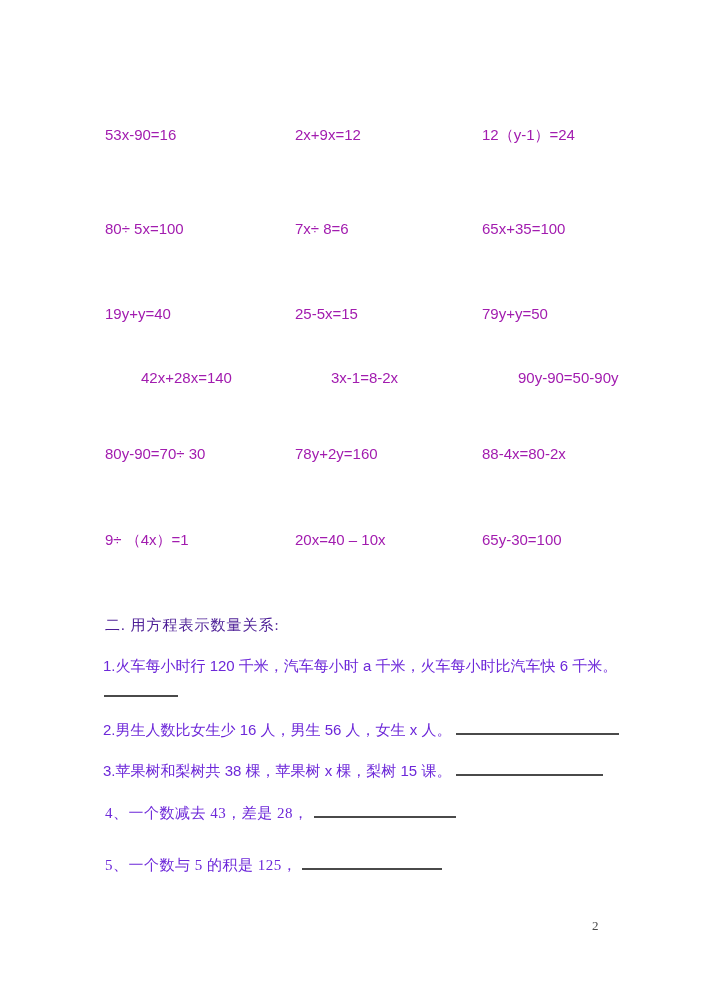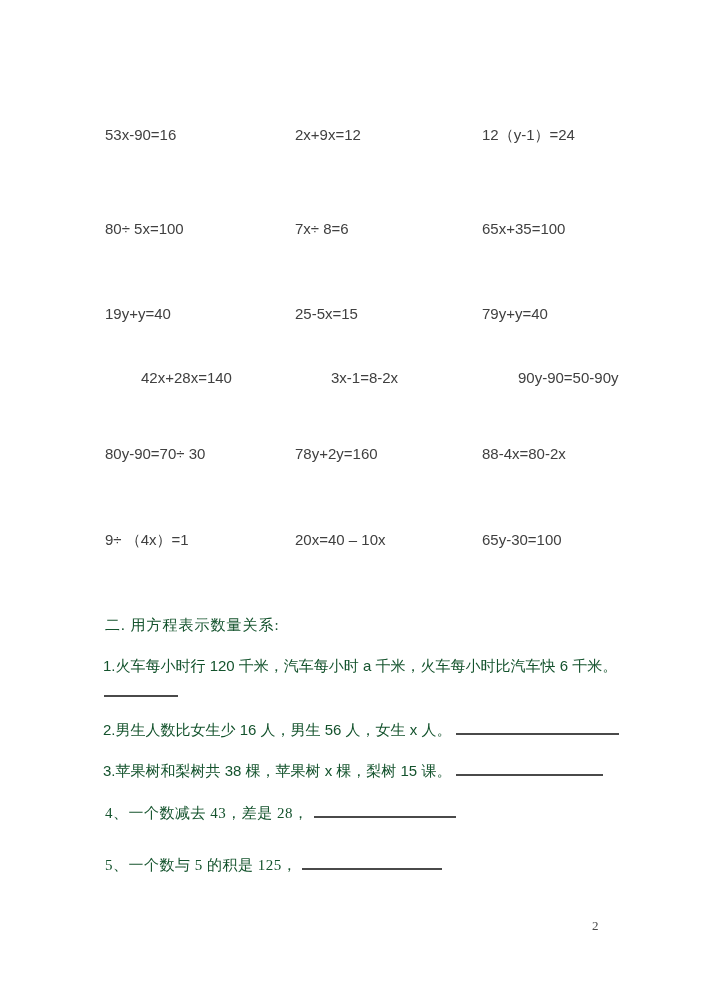--- a/index.html
+++ b/index.html
@@ -16,49 +16,49 @@
     color: #3c3c3c;
   }
   
   .eq-row {
     position: absolute;
     left: 105px;
     right: 0;
     height: 22px;
     font-family: "Liberation Sans", sans-serif;
     font-size: 15px;
-    color: #404040;
+    color: #a21caf;
     white-space: nowrap;
   }
   .eq-row .c1 { position: absolute; left: 0; }
   .eq-row .c2 { position: absolute; left: 190px; }
   .eq-row .c3 { position: absolute; left: 377px; }
   .r1 { top: 126px; }
   .r2 { top: 220px; }
   .r3 { top: 305px; text-decoration: underline; }
   .r4 { top: 369px; margin-left: 36px; }
   .r5 { top: 445px; }
   .r6 { top: 531px; }
 
   
   .sec-heading {
     position: absolute;
     left: 105px;
     top: 616px;
     font-family: "Liberation Serif", serif;
     font-size: 15px;
-    color: #14532d;
+    color: #4c1d95;
     letter-spacing: 1px;
     white-space: nowrap;
   }
   .prob {
     position: absolute;
     left: 103px;
     font-size: 15px;
-    color: #14532d;
+    color: #6d28d9;
     white-space: nowrap;
   }
   .prob.sans { font-family: "Liberation Sans", sans-serif; }
   .prob.serif { font-family: "Liberation Serif", serif; letter-spacing: 0.5px; }
   .p1 { top: 657px; }
   .p2 { top: 719px; }
   .p3 { top: 760px; }
   .p4 { top: 802px; left: 105px; }
   .p5 { top: 854px; left: 105px; }
 
@@ -102,21 +102,21 @@
     <span class="c3">12（y-1）=24</span>
   </div>
   <div class="eq-row r2">
     <span class="c1">80÷ 5x=100</span>
     <span class="c2">7x÷ 8=6</span>
     <span class="c3">65x+35=100</span>
   </div>
   <div class="eq-row r3">
     <span class="c1">19y+y=40</span>
     <span class="c2">25-5x=15</span>
-    <span class="c3">79y+y=40</span>
+    <span class="c3">79y+y=50</span>
   </div>
   <div class="eq-row r4">
     <span class="c1">42x+28x=140</span>
     <span class="c2">3x-1=8-2x</span>
     <span class="c3">90y-90=50-90y</span>
   </div>
   <div class="eq-row r5">
     <span class="c1">80y-90=70÷ 30</span>
     <span class="c2">78y+2y=160</span>
     <span class="c3">88-4x=80-2x</span>

